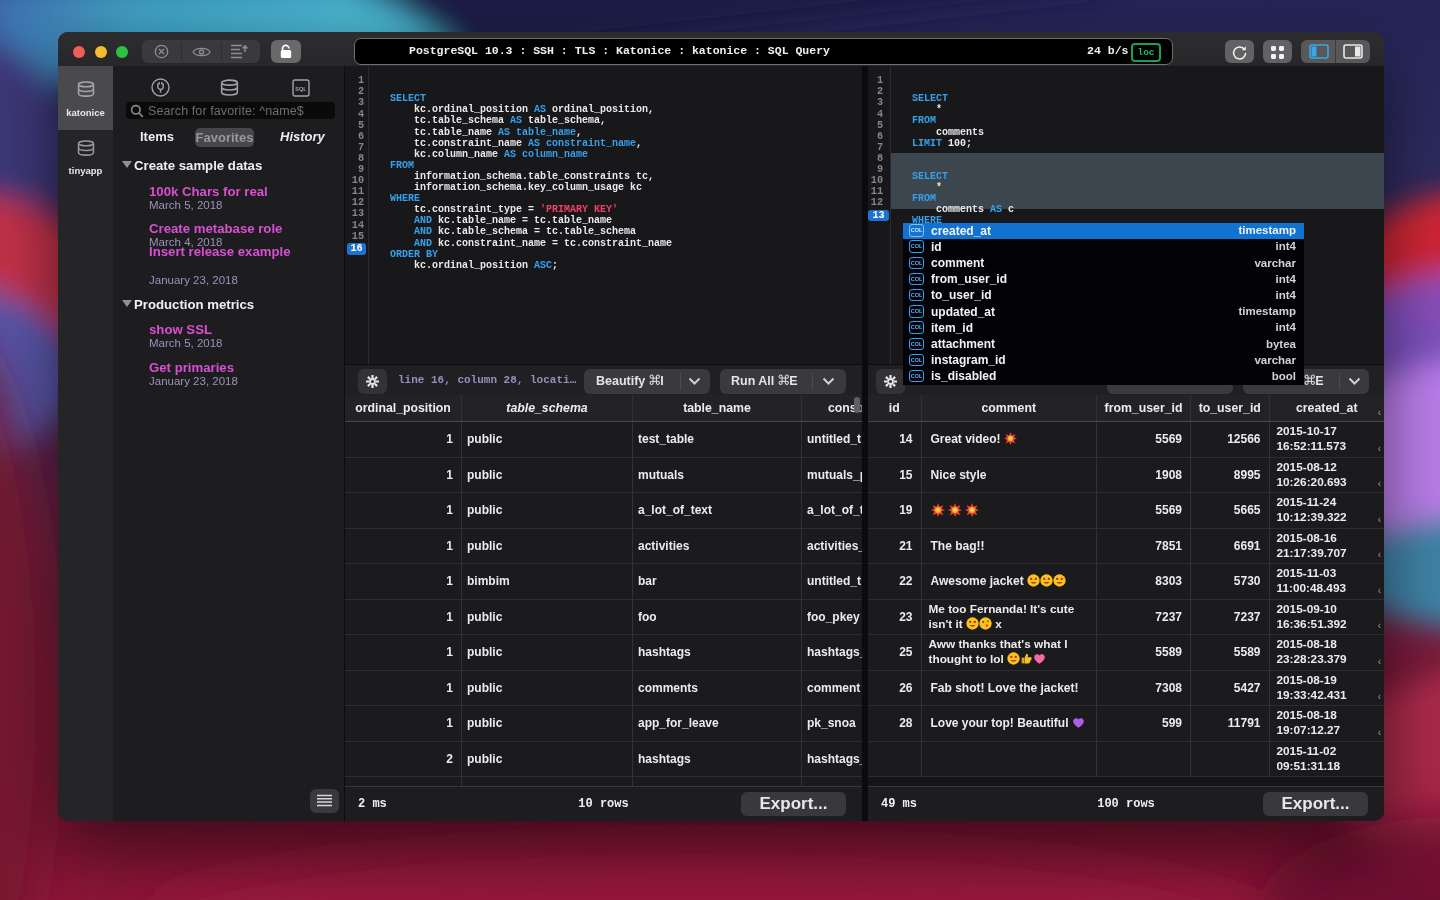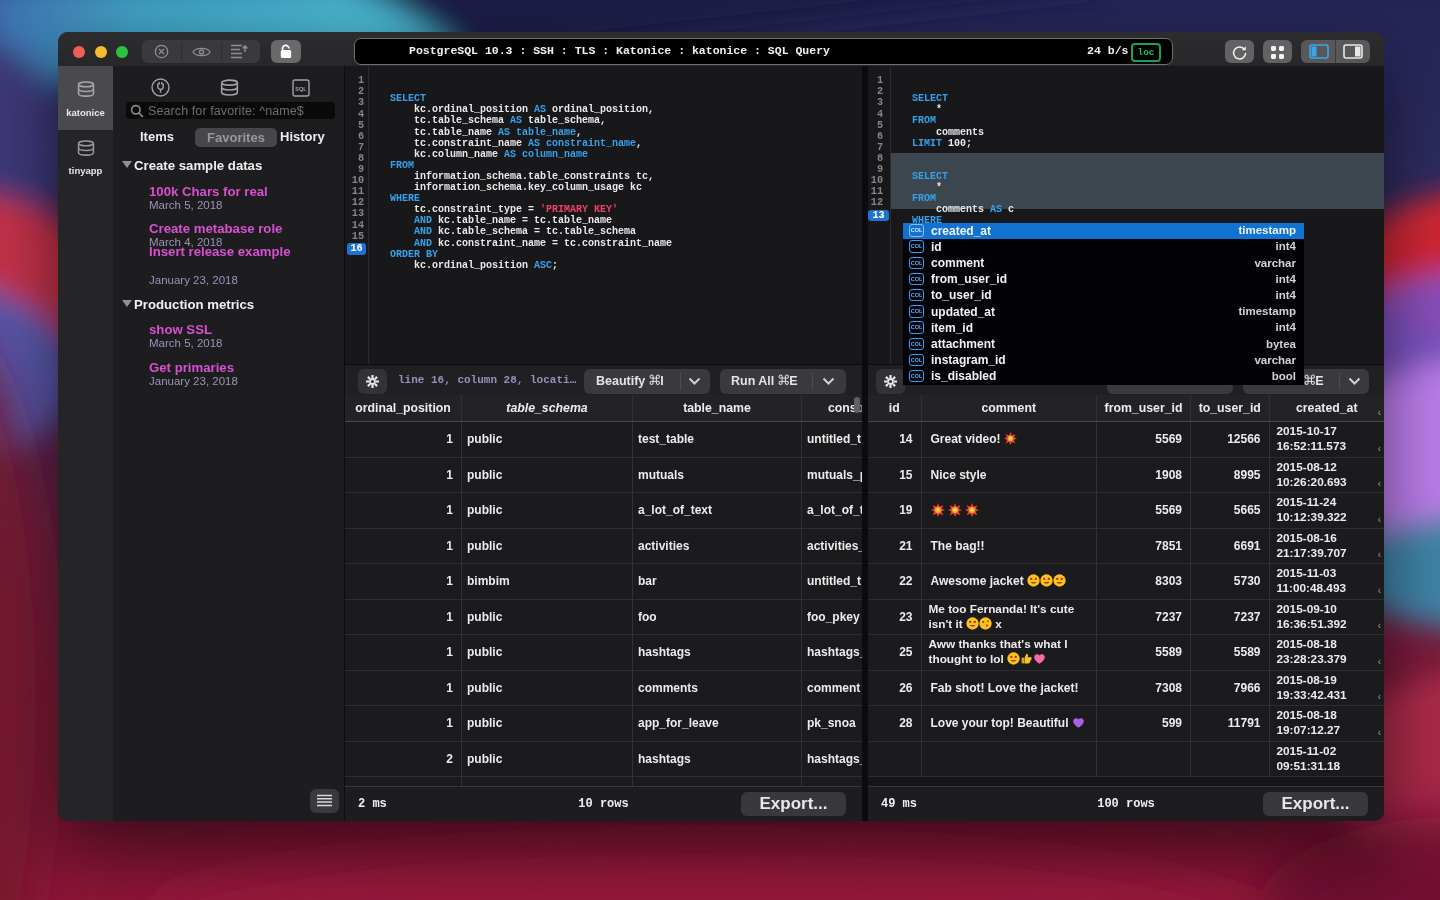--- a/index.html
+++ b/index.html
@@ -19,21 +19,21 @@
 #loc{position:absolute;right:11px;top:3.5px;width:26px;height:15px;border:2px solid #13a356;border-radius:4px;
  color:#1fbf68;font-size:9.5px;text-align:center;line-height:15px;font-weight:bold;}
 
 #strip{position:absolute;left:0;top:34px;width:55px;height:755px;background:#252527;}
 #strip .sel{position:absolute;left:0;top:0;width:55px;height:64px;background:#4a4a4c;}
 #strip .lbl{position:absolute;width:55px;text-align:center;font-size:9.5px;font-weight:bold;color:#e8e8ea;}
 #sb{position:absolute;left:55px;top:34px;width:232px;height:755px;background:#1d1d1f;border-right:1px solid #0d0d0f;box-sizing:border-box;}
 #search{position:absolute;left:13px;top:36px;width:209px;height:17px;background:#0a0a0a;border-radius:4px;}
 #search .ph{position:absolute;left:22px;top:2px;font-size:12.5px;color:#6e6e72;letter-spacing:.1px;white-space:nowrap;}
 .tab{position:absolute;top:62.5px;font-size:13px;font-weight:bold;color:#ededef;}
-#tabfav{left:82px;top:61.5px;width:82px;height:19px;background:#47474a;border-radius:5px;color:#98989c;text-align:center;line-height:19px;}
+#tabfav{left:82px;top:61.5px;width:59px;height:19px;background:#47474a;border-radius:5px;color:#98989c;text-align:center;line-height:19px;}
 .trihead{position:absolute;font-size:13.2px;font-weight:bold;color:#f0f0f2;}
 .tri{position:absolute;width:0;height:0;border-left:5.5px solid transparent;border-right:5.5px solid transparent;border-top:7px solid #90909a;}
 .fav{position:absolute;left:36px;font-size:13.2px;font-weight:bold;color:#d94fd2;white-space:nowrap;}
 .date{position:absolute;left:36px;font-size:11.5px;color:#9b93b8;white-space:nowrap;}
 
 #mid{position:absolute;left:287px;top:34px;width:517px;height:755px;background:#18181a;}
 #div{position:absolute;left:804px;top:34px;width:6px;height:755px;background:#0b0b0d;}
 #right{position:absolute;left:810px;top:34px;width:516px;height:755px;background:#18181a;}
 .gutline{position:absolute;top:0;width:1px;background:#2c2c2f;}
 .gnums{position:absolute;margin:0;font-family:"Liberation Mono",monospace;font-weight:bold;font-size:10.2px;line-height:11.1px;color:#85858c;text-align:right;white-space:pre;}
@@ -211,21 +211,21 @@
       </svg>
     <div id="search">
       <svg style="position:absolute;left:4px;top:2px;" width="14" height="14" viewBox="0 0 12 12">
           <circle cx="5" cy="5" r="3.6" fill="none" stroke="#8a8a8e" stroke-width="1.4"></circle>
           <path d="M7.8 7.8L11 11" stroke="#8a8a8e" stroke-width="1.4"></path>
         </svg>
       <div class="ph">Search for favorite: ^name$</div>
     </div>
     <div class="tab" style="left:27px;">Items</div>
     <div class="tab" id="tabfav">Favorites</div>
-    <div class="tab" style="left:167px;">History</div>
+    <div class="tab" style="left:167px;font-style:italic;">History</div>
     <div class="tri" style="left:9px;top:95px;"></div>
     <div class="trihead" style="left:21px;top:91.5px;">Create sample datas</div>
     <div class="fav" style="top:118px;">100k Chars for real</div>
     <div class="date" style="top:133px;">March 5, 2018</div>
     <div class="fav" style="top:155px;">Create metabase role</div>
     <div class="date" style="top:170px;">March 4, 2018</div>
     <div class="fav" style="top:178px;">Insert release example</div>
     <div class="date" style="top:207.5px;">January 23, 2018</div>
     <div class="tri" style="left:9px;top:233.5px;"></div>
     <div class="trihead" style="left:21px;top:230.5px;">Production metrics</div>
@@ -595,21 +595,21 @@
                   <use href="#eheart"></use>
                 </svg></td>
               <td class="num">5589</td>
               <td class="num">5589</td>
               <td class="ts">2015-08-18<br>23:28:23.379</td>
             </tr>
         <tr>
               <td class="num">26</td>
               <td>Fab shot! Love the jacket!</td>
               <td class="num">7308</td>
-              <td class="num">7966</td>
+              <td class="num">5427</td>
               <td class="ts">2015-08-19<br>19:33:42.431</td>
             </tr>
         <tr>
               <td class="num">28</td>
               <td>Love your top! Beautiful <svg class="emo" width="13" height="13" viewBox="0 0 16 16" style="color:#ab5fe8">
                   <use href="#eheart"></use>
                 </svg></td>
               <td class="num">599</td>
               <td class="num">11791</td>
               <td class="ts">2015-08-18<br>19:07:12.27</td>

